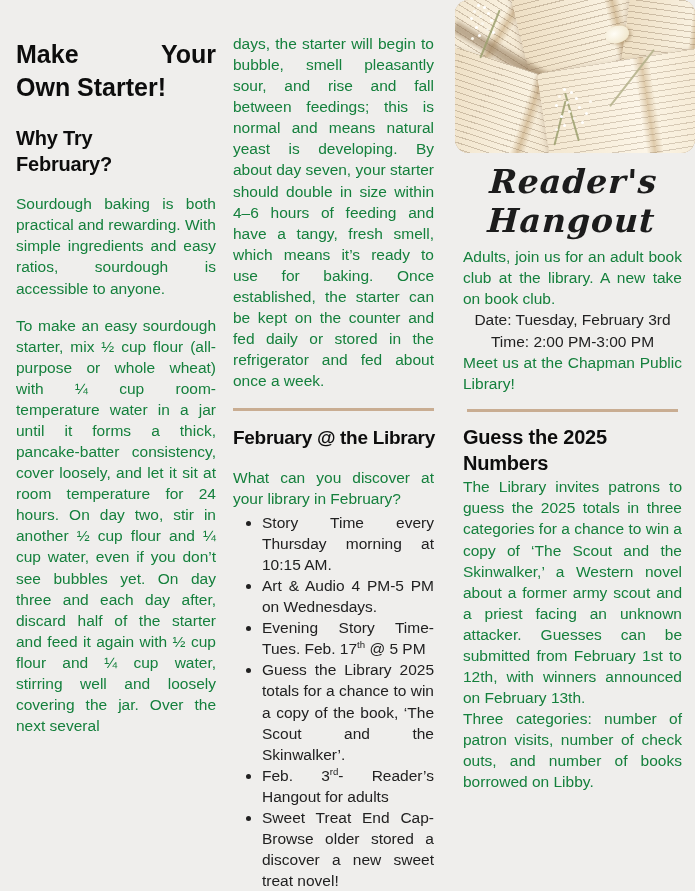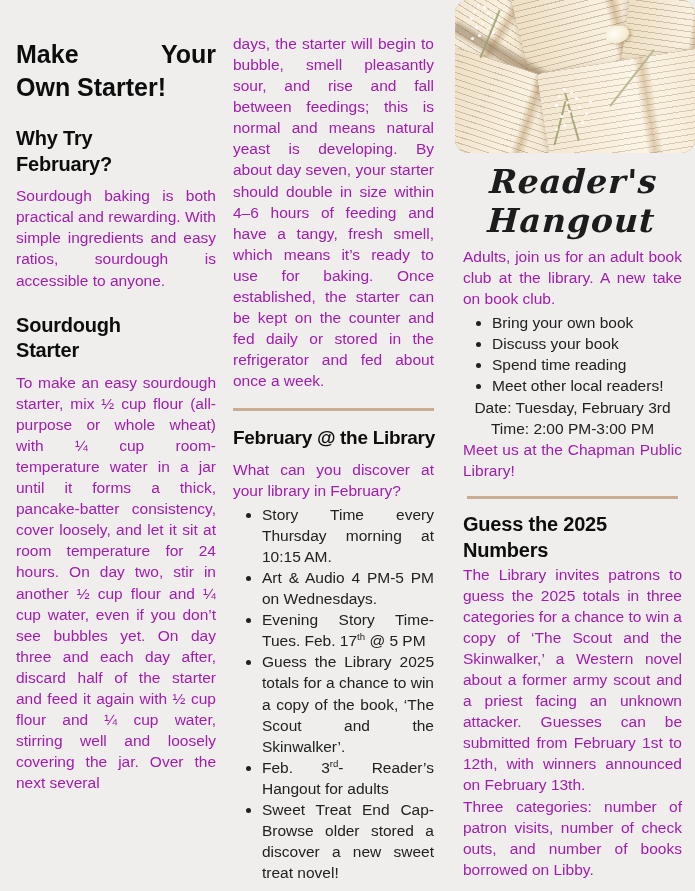--- a/index.html
+++ b/index.html
@@ -7,28 +7,28 @@
   body { font-family:"Liberation Sans","DejaVu Sans",sans-serif; }
 
   .page { position:relative; width:695px; height:891px; background:#efeeec; overflow:hidden; color:#212121; }
 
   
   .col { position:absolute; top:0; }
   .col-left  { left:16px;  top:38px; width:200px; }
   .col-mid   { left:233px; top:33px; width:201px; }
   .col-right { left:455px; top:0;    width:240px; }
 
-  .body-text { font-size:15.5px; line-height:1.36; text-align:justify; color:#a21caf; }
+  .body-text { font-size:15.5px; line-height:1.36; text-align:justify; color:#15803d; }
 
   h1 { font-size:25px; line-height:1.3; color:#0d0d0d; font-weight:700; margin-bottom:23px; }
   h1 .jline { display:block; text-align:justify; text-align-last:justify; }
   h2 { font-size:20px; line-height:1.28; color:#0d0d0d; font-weight:700; letter-spacing:-0.2px; }
   h2 .hline { display:block; }
 
-  .mt-s { margin-top:8px; }
+  .mt-s { margin-top:16px; }
   .mt-l { margin-top:22px; }
 
   .divider { height:3px; background:#c9ad92; border:none; margin:17px 0 15px; }
   .divider-right { width:211px; margin:15px auto 13px; }
 
   .nowrap { white-space:nowrap; font-size:19px; letter-spacing:-0.3px; }
 
   ul.blist { list-style:disc outside; padding-left:29px; margin-top:3px; }
   ul.blist li { font-size:15.5px; line-height:1.36; text-align:justify; }
   ul.blist.plain li { text-align:left; }
@@ -91,24 +91,20 @@
   <div class="col col-left">
     <h1>
       <span class="jline">Make Your</span>
       <span class="hline">Own Starter!</span>
     </h1>
     <h2 class="mt-s">
       <span class="hline">Why Try</span>
       <span class="hline">February?</span>
     </h2>
     <p class="body-text mt-s">Sourdough baking is both practical and rewarding. With simple ingredients and easy ratios, sourdough is accessible to anyone.</p>
-    <h2 class="mt-l">
-      <span class="hline">Sourdough</span>
-      <span class="hline">Starter</span>
-    </h2>
     <p class="body-text mt-s">To make an easy sourdough starter, mix ½ cup flour (all-purpose or whole wheat) with ¼ cup room-temperature water in a jar until it forms a thick, pancake-batter consistency, cover loosely, and let it sit at room temperature for 24 hours. On day two, stir in another ½ cup flour and ¼ cup water, even if you don’t see bubbles yet. On day three and each day after, discard half of the starter and feed it again with ½ cup flour and ¼ cup water, stirring well and loosely covering the jar. Over the next several</p>
   </div>
 
   <div class="col col-mid">
     <p class="body-text">days, the starter will begin to bubble, smell pleasantly sour, and rise and fall between feedings; this is normal and means natural yeast is developing. By about day seven, your starter should double in size within 4–6 hours of feeding and have a tangy, fresh smell, which means it’s ready to use for baking. Once established, the starter can be kept on the counter and fed daily or stored in the refrigerator and fed about once a week.</p>
     <hr class="divider">
     <h2 class="nowrap">February @ the Library</h2>
     <p class="body-text mt-s">What can you discover at your library in February?</p>
     <ul class="blist">
       <li><span>Story Time every Thursday morning at 10:15 AM.</span></li>
@@ -134,26 +130,20 @@
       <div class="stem stem3"></div>
       <div class="stem stem4"></div>
       <div class="dots dots1"></div>
       <div class="dots dots2"></div>
       <div class="bloom"></div>
     </div>
 
     <div class="right-text">
       <div class="script-heading">Reader's Hangout</div>
       <p class="body-text">Adults, join us for an adult book club at the library. A new take on book club.</p>
-      <ul class="blist plain">
-        <li><span>Bring your own book</span></li>
-        <li><span>Discuss your book</span></li>
-        <li><span>Spend time reading</span></li>
-        <li><span>Meet other local readers!</span></li>
-      </ul>
       <p class="line-text">Date: Tuesday, February 3rd</p>
       <p class="line-text">Time: 2:00 PM-3:00 PM</p>
       <p class="body-text">Meet us at the Chapman Public Library!</p>
       <hr class="divider divider-right">
       <h2>
         <span class="hline">Guess the 2025</span>
         <span class="hline">Numbers</span>
       </h2>
       <p class="body-text">The Library invites patrons to guess the 2025 totals in three categories for a chance to win a copy of ‘The Scout and the Skinwalker,’ a Western novel about a former army scout and a priest facing an unknown attacker. Guesses can be submitted from February 1st to 12th, with winners announced on February 13th.</p>
       <p class="body-text">Three categories: number of patron visits, number of check outs, and number of books borrowed on Libby.</p>

